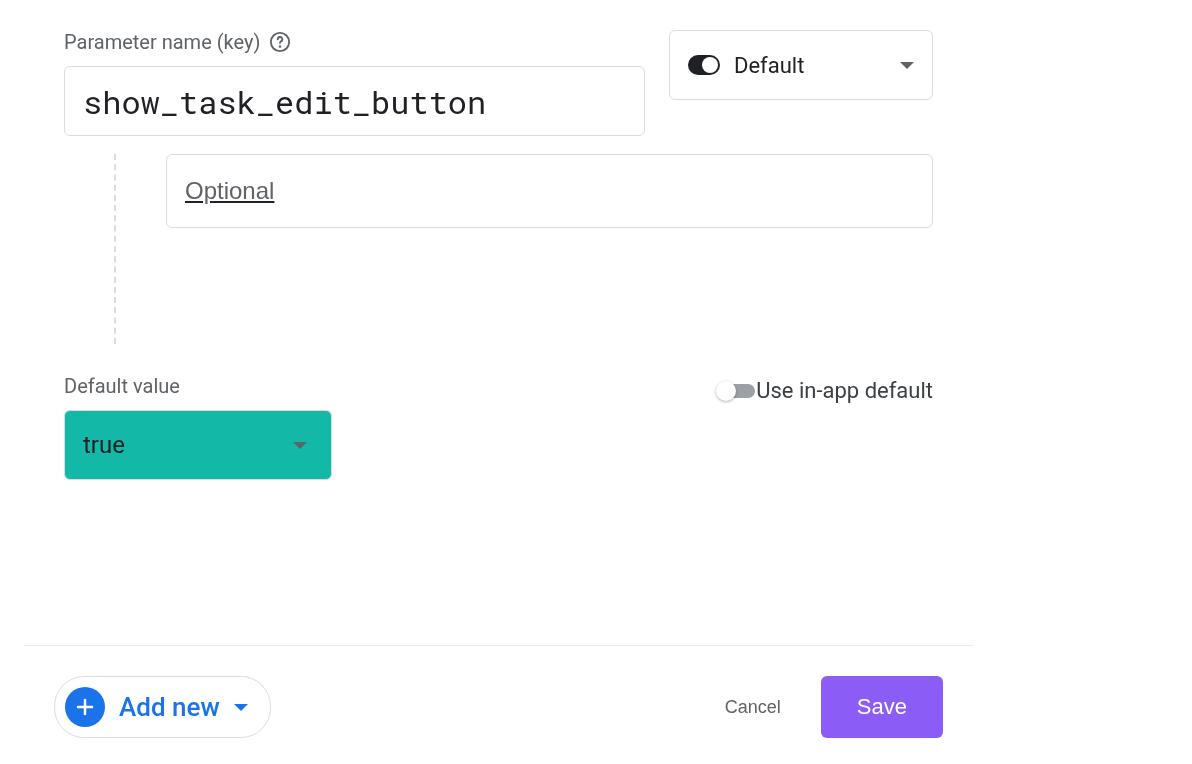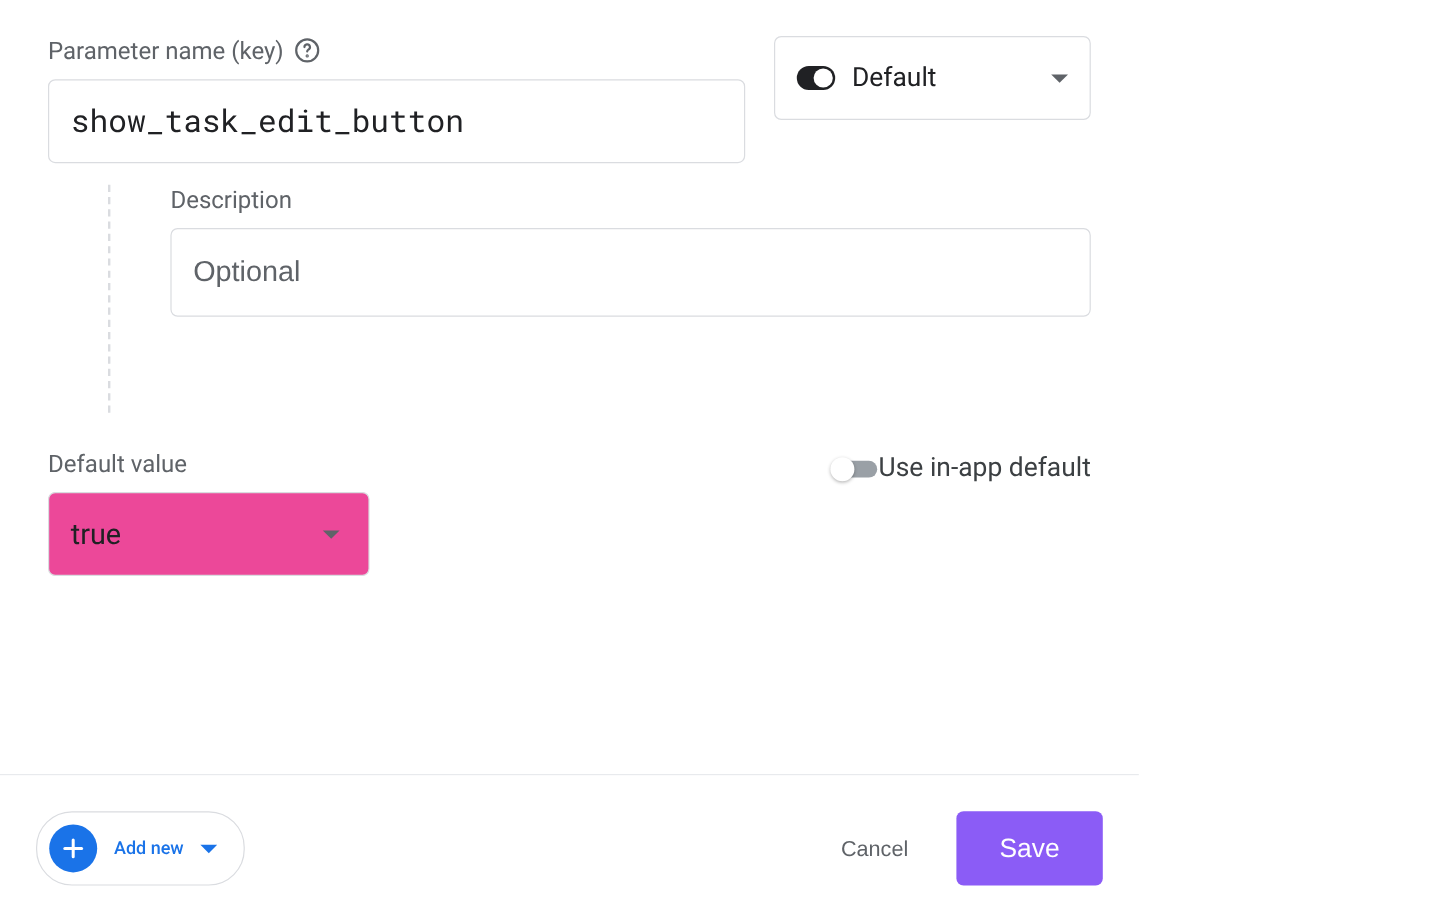--- a/index.html
+++ b/index.html
@@ -11,20 +11,21 @@
       font-family: 'Google Sans', Roboto, Arial, sans-serif;
       background: #fff;
       color: #202124;
       font-size: 16px;
     }
     .container {
       width: 949px;
       height: 764px;
       position: relative;
       padding: 30px 40px 0 40px;
+      margin-left: 24px;
     }
     .top-row {
       display: flex;
       gap: 24px;
       align-items: flex-start;
     }
     .param-col {
       flex: 1;
     }
     .datatype-col {
@@ -50,21 +51,21 @@
       width: 22px;
       height: 22px;
     }
     .text-input {
       width: 100%;
       height: 70px;
       border: 1px solid #dadce0;
       border-radius: 6px;
       padding: 0 18px;
       font-family: 'Roboto Mono', monospace;
-      font-size: 26px;
+      font-size: 32px;
       color: #202124;
       outline: none;
     }
     .select-box {
       width: 100%;
       height: 70px;
       border: 1px solid #dadce0;
       border-radius: 6px;
       padding: 0 18px;
       display: flex;
@@ -116,41 +117,42 @@
     }
     .desc-input {
       width: 100%;
       height: 74px;
       border: 1px solid #dadce0;
       border-radius: 6px;
       padding: 16px 18px;
       font-size: 24px;
       color: #202124;
       outline: none;
+      text-decoration: underline;
     }
     .desc-input::placeholder {
       color: #5f6368;
     }
     .default-row {
       display: flex;
       justify-content: space-between;
       align-items: flex-start;
       margin-top: 30px;
     }
     .default-select {
       width: 268px;
       height: 70px;
       border: 1px solid #dadce0;
       border-radius: 6px;
       padding: 0 24px 0 18px;
       display: flex;
       align-items: center;
       justify-content: space-between;
       cursor: pointer;
-      background: #ec4899;
+      background: #14b8a6;
       margin-top: 12px;
     }
     .default-select .label {
       font-size: 24px;
       color: #202124;
     }
     .inapp-toggle-row {
       display: flex;
       align-items: center;
       margin-top: 4px;
@@ -214,21 +216,21 @@
       align-items: center;
       justify-content: center;
       color: #fff;
     }
     .plus-circle svg {
       width: 24px;
       height: 24px;
     }
     .add-new-text {
       color: #1a73e8;
-      font-size: 15px;
+      font-size: 26px;
       font-weight: 500;
     }
     .add-chevron {
       width: 0;
       height: 0;
       border-left: 7px solid transparent;
       border-right: 7px solid transparent;
       border-top: 7px solid #1a73e8;
     }
     .footer-right {
@@ -280,23 +282,20 @@
           </span>
         <span class="label">Default</span>
         <span class="chevron-down"></span>
       </div>
     </div>
   </div>
 
   <div class="indent-block">
     <div class="vline"></div>
     <div class="desc-col">
-      <div class="field-label">
-        <span>Description</span>
-      </div>
       <input type="text" class="desc-input" placeholder="Optional" style="">
     </div>
   </div>
 
   <div class="default-row">
     <div>
       <div class="field-label">
         <span>Default value</span>
       </div>
       <div class="default-select">

